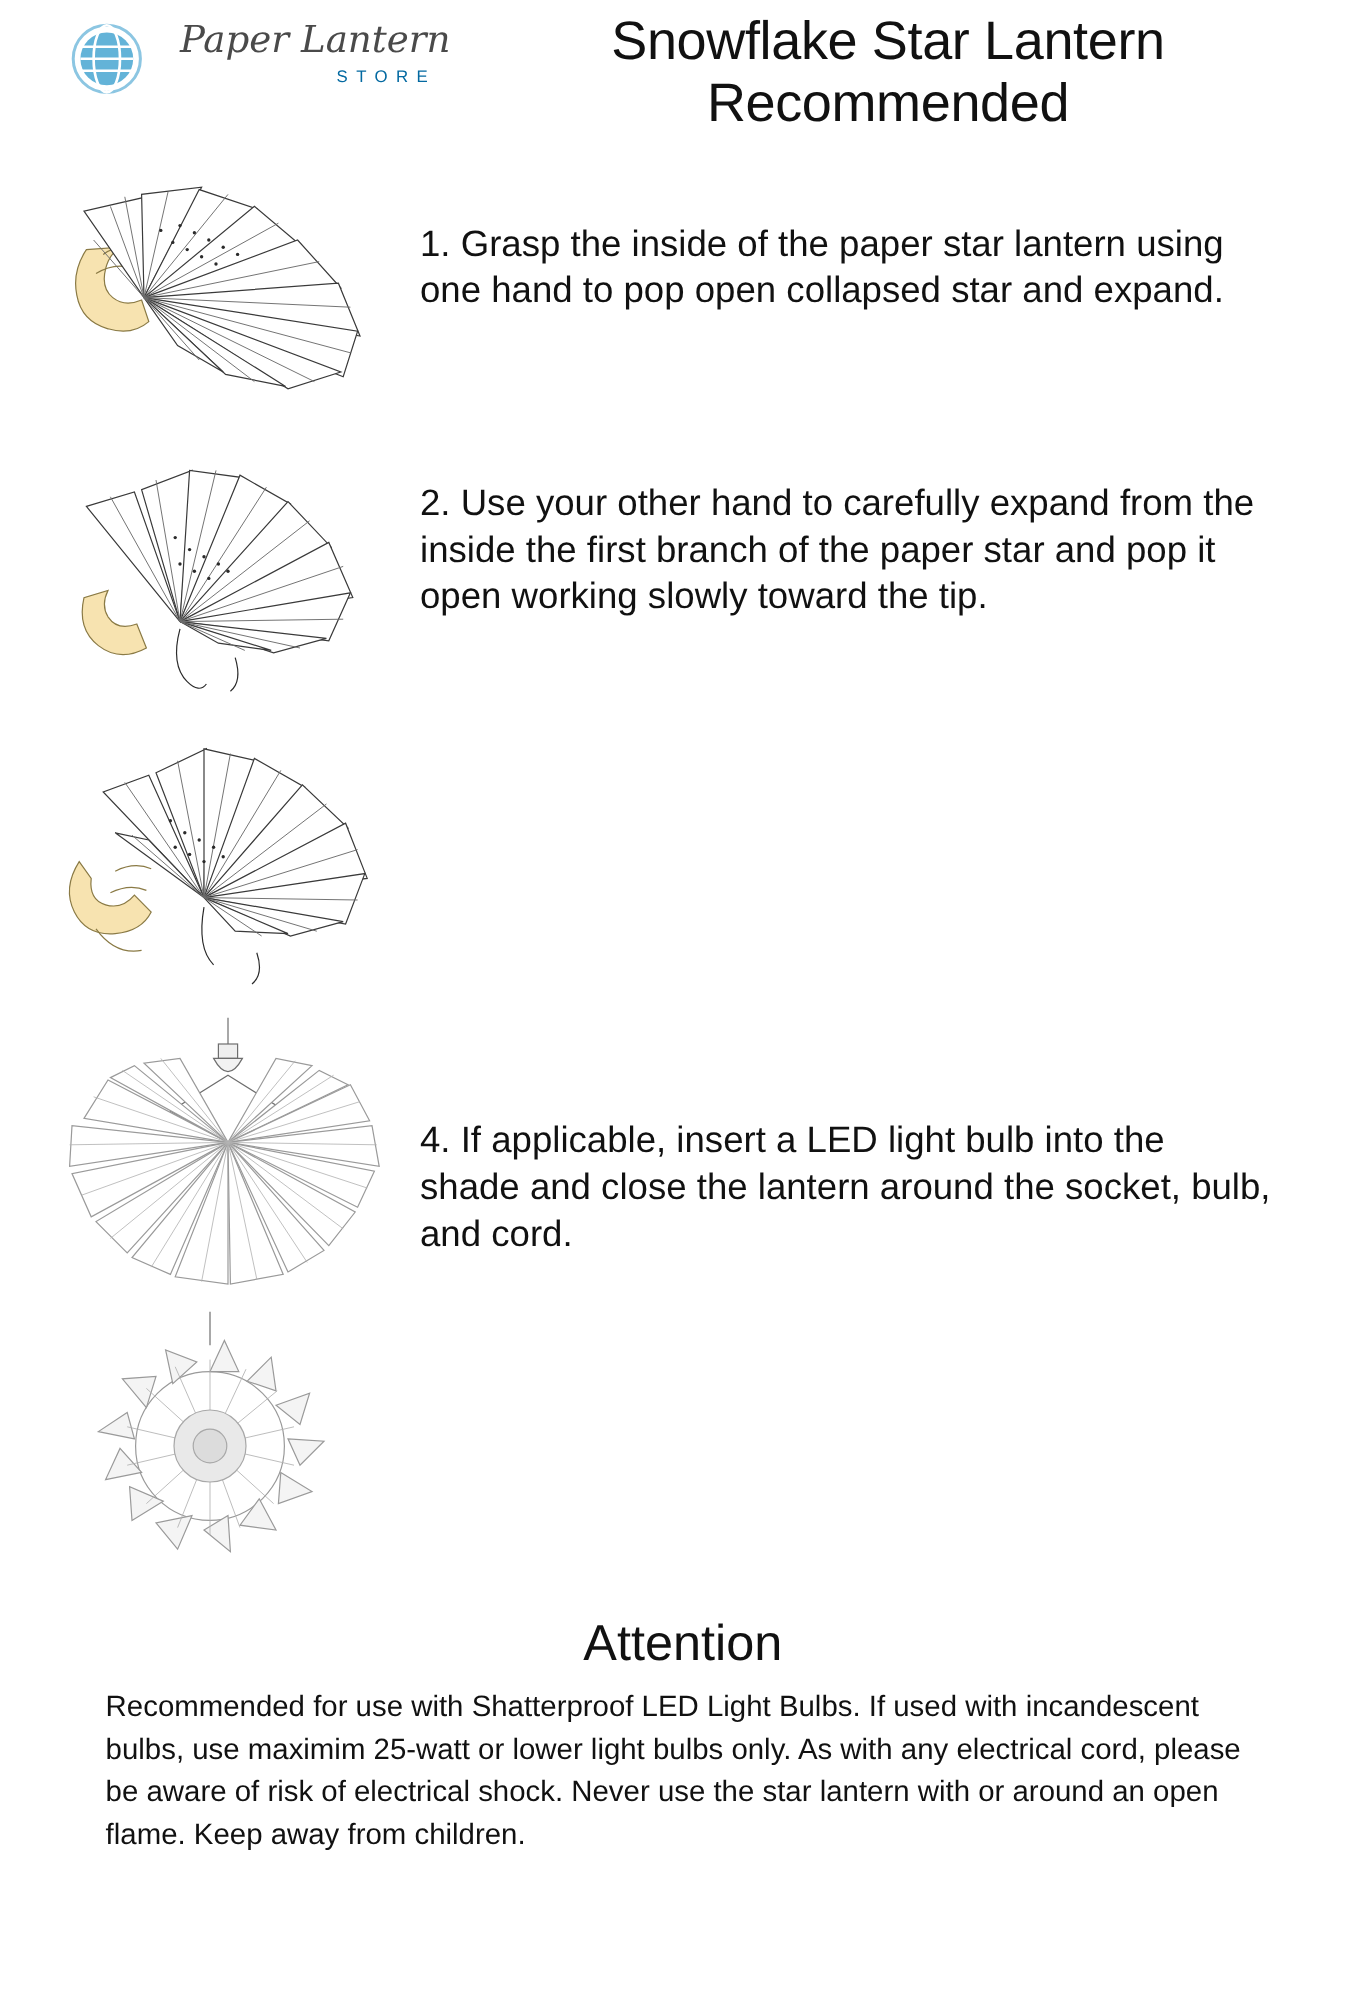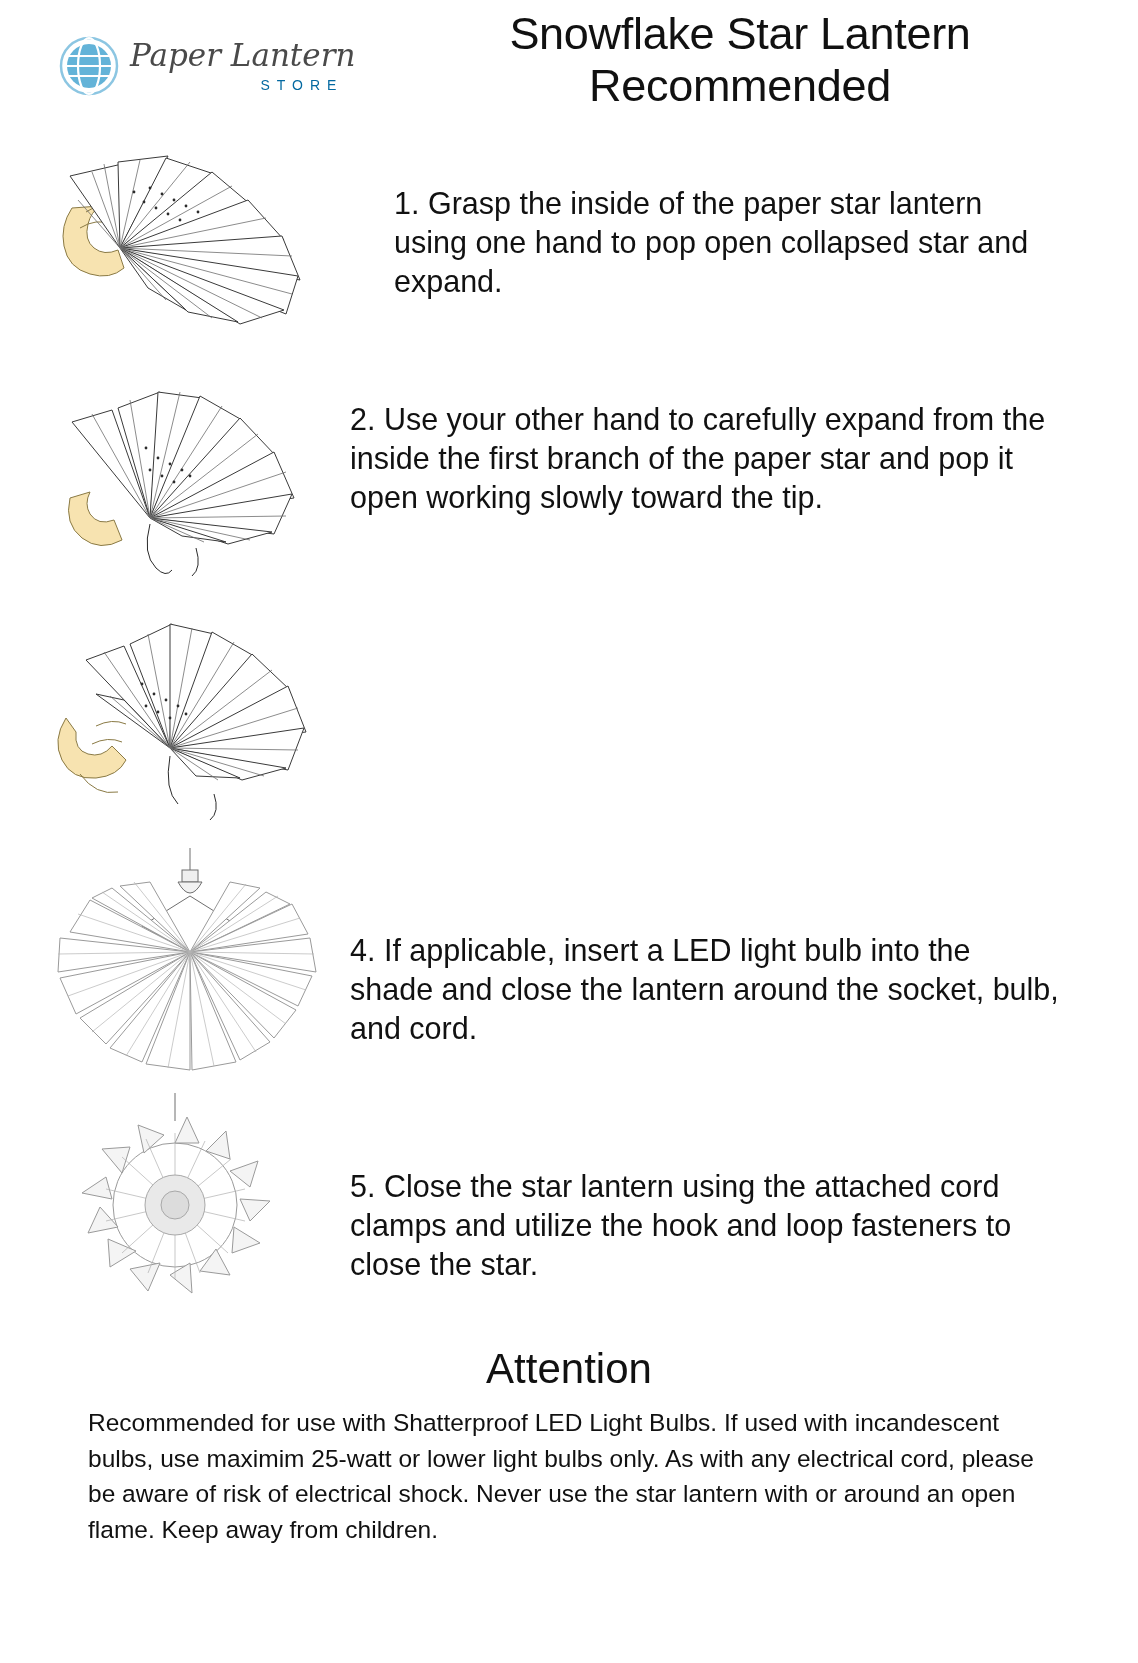--- a/index.html
+++ b/index.html
@@ -21,21 +21,22 @@
     position: relative;
     height: 130px;
   }
   .brand {
     position: absolute;
     left: 58px;
     top: 18px;
     width: 320px;
     height: 96px;
     display: flex;
-    align-items: center;
+    align-items: flex-start;
+    gap: 20px;
   }
   .brand-globe {
     width: 62px;
     height: 62px;
     flex: 0 0 62px;
     position: relative;
   }
   .brand-text {
     margin-left: 10px;
     display: flex;
@@ -92,21 +93,21 @@
   }
   .step-text {
     flex: 1 1 auto;
     font-size: 30.5px;
     line-height: 1.28;
     color: #111;
     padding-right: 78px;
   }
 
   
-  .s1 { height: 200px; margin-top: 18px; gap: 44px; }
+  .s1 { height: 200px; margin-top: 18px; }
   .s1 .step-text { margin-top: 36px; }
   .s2 { height: 250px; }
   .s2 .step-text { margin-top: 52px; }
   .s3 { height: 250px; }
   .s3 .step-text { margin-top: 38px; }
   .s4 { height: 245px; }
   .s4 .step-text { margin-top: 83px; }
   .s5 { height: 215px; }
   .s5 .step-text { margin-top: 74px; }
 
@@ -400,21 +401,20 @@
             <path d="M175 112 L106 128"></path>
               <path d="M175 112 L106 96"></path>
             <path d="M175 112 L122 64"></path>
               <path d="M175 112 L146 46"></path>
           </g>
           <circle cx="175" cy="112" r="30" fill="#e9e9e9" stroke="#a8a8a8"></circle>
           <circle cx="175" cy="112" r="14" fill="#dcdcdc" stroke="#a8a8a8"></circle>
         </g>
       </svg>
     </div>
-    <div class="step-text">5. Close the star lantern using the attached cord clamps and utilize the hook and loop fasteners to close the star.</div>
   </div>
 
 </div>
 
 <div class="attention-wrap">
   <div class="attention-title">Attention</div>
   <div class="attention-body">Recommended for use with Shatterproof LED Light Bulbs. If used with incandescent bulbs, use maximim 25-watt or lower light bulbs only. As with any electrical cord, please be aware of risk of electrical shock. Never use the star lantern with or around an open flame. Keep away from children.</div>
 </div>
 
 </body></html>

